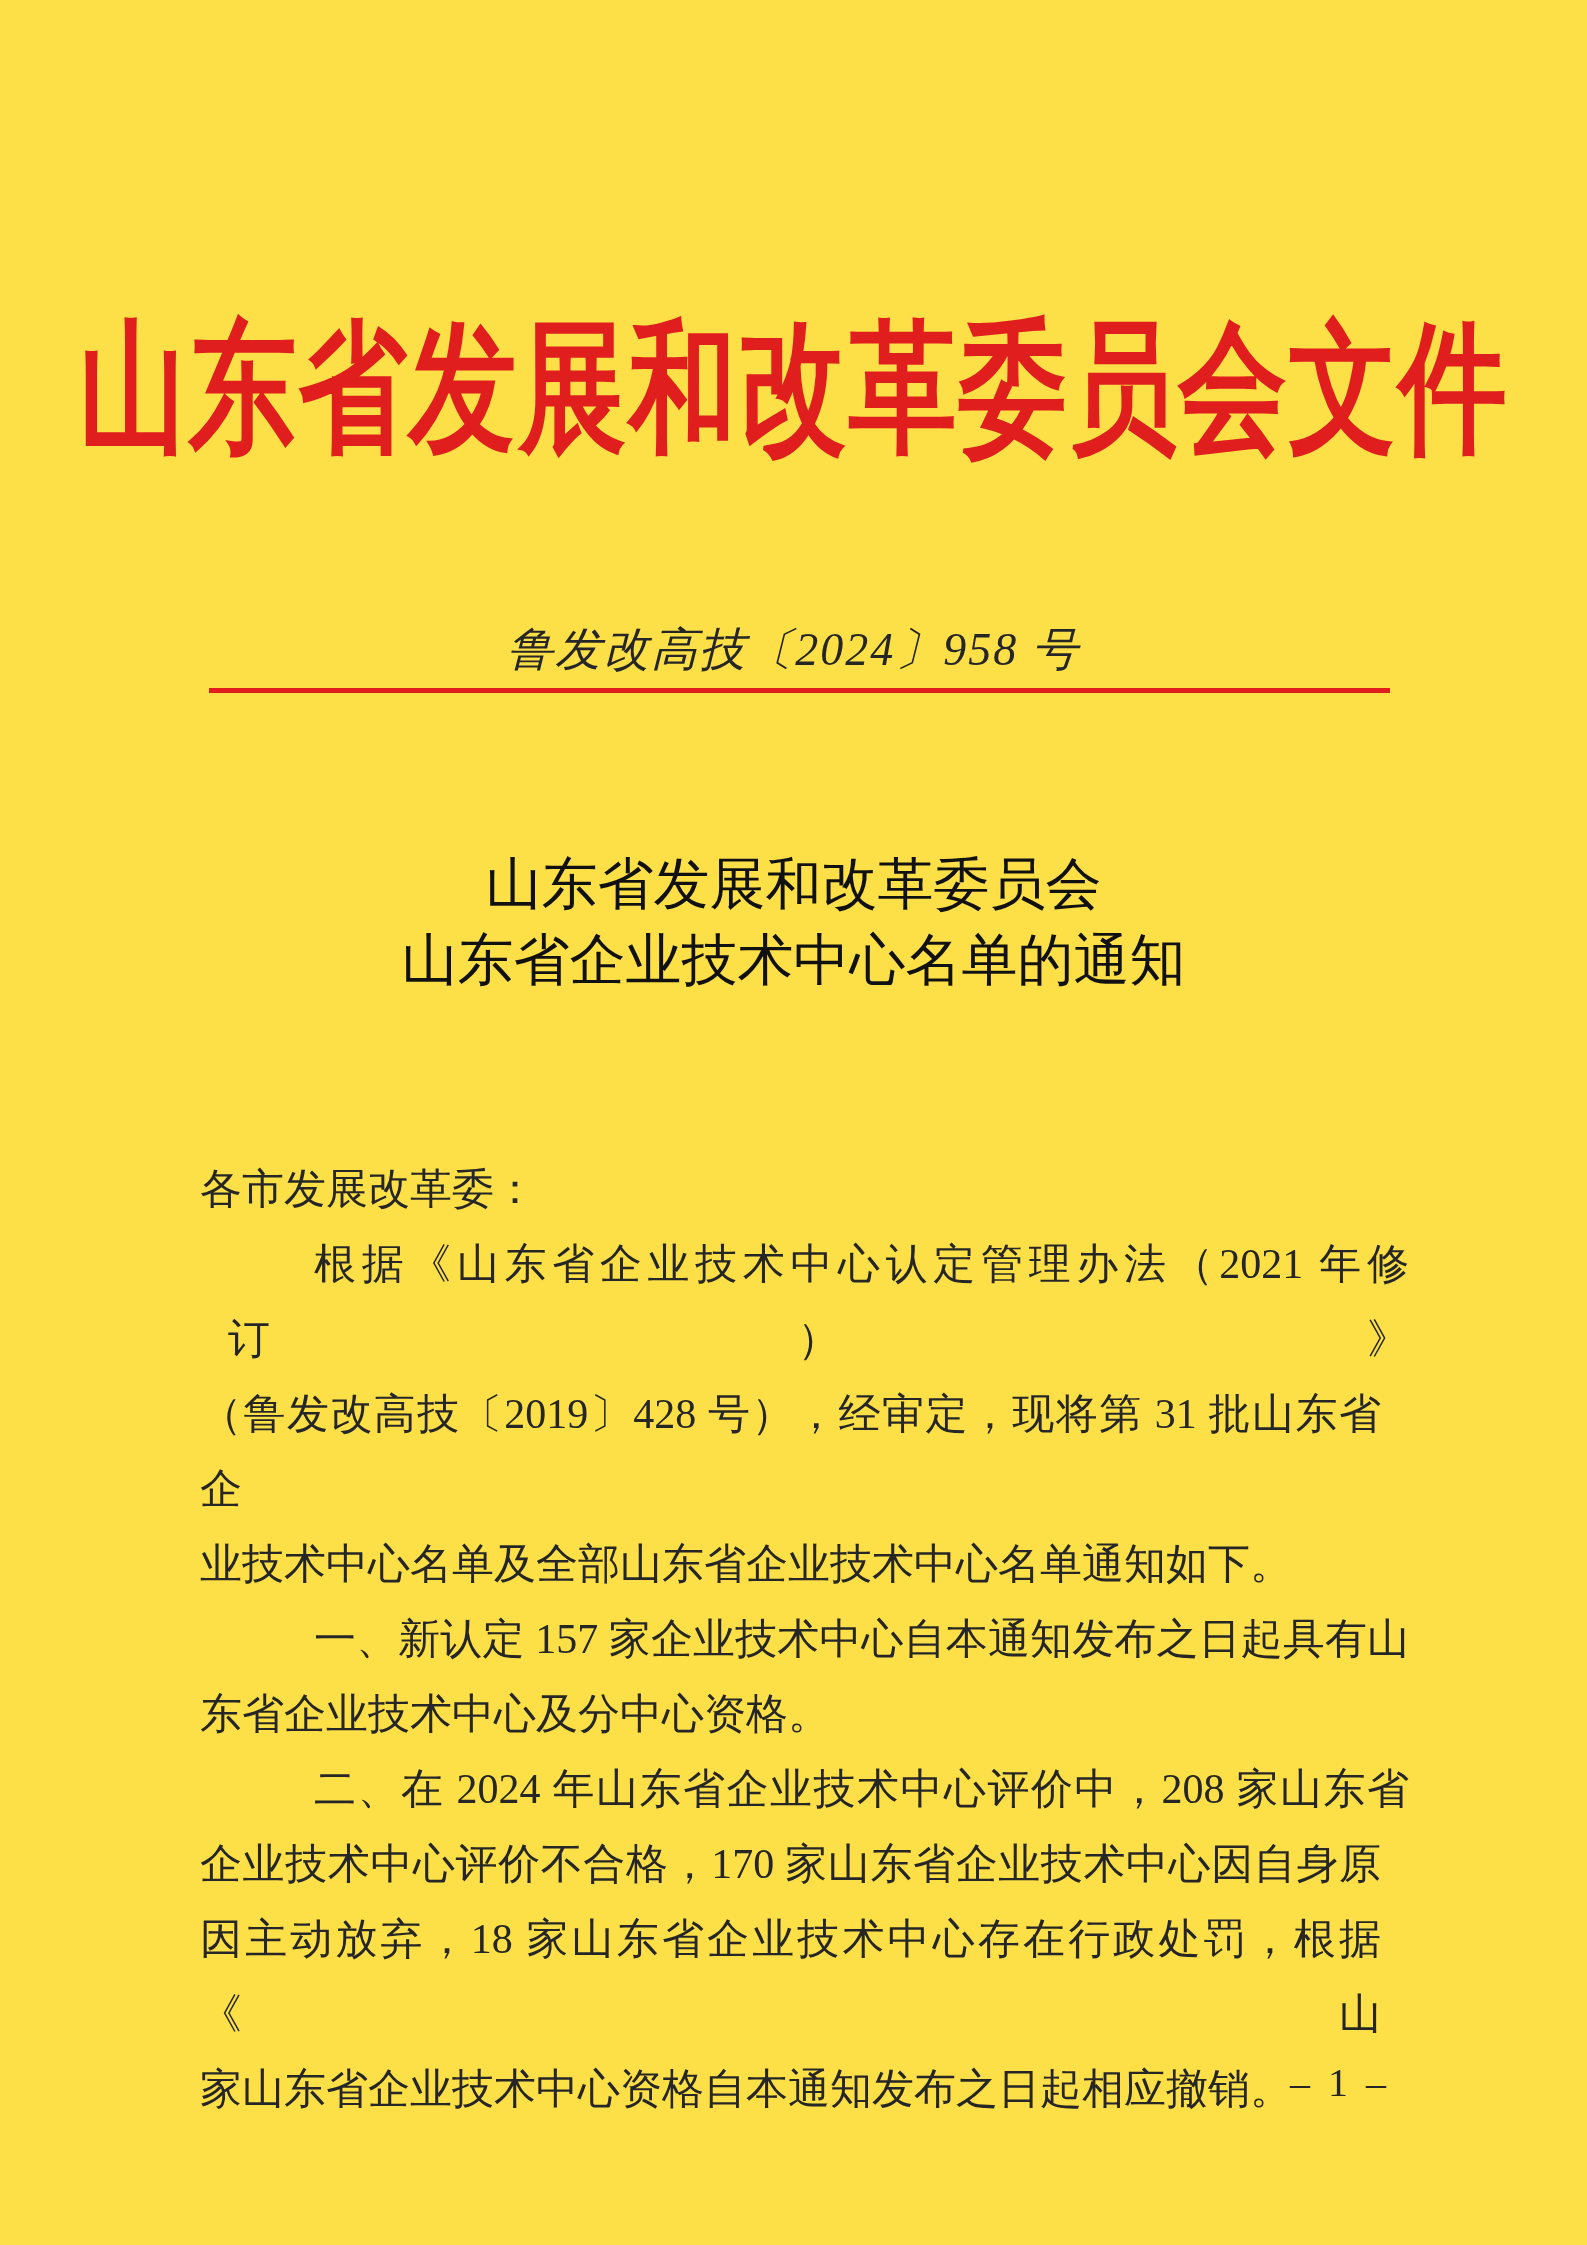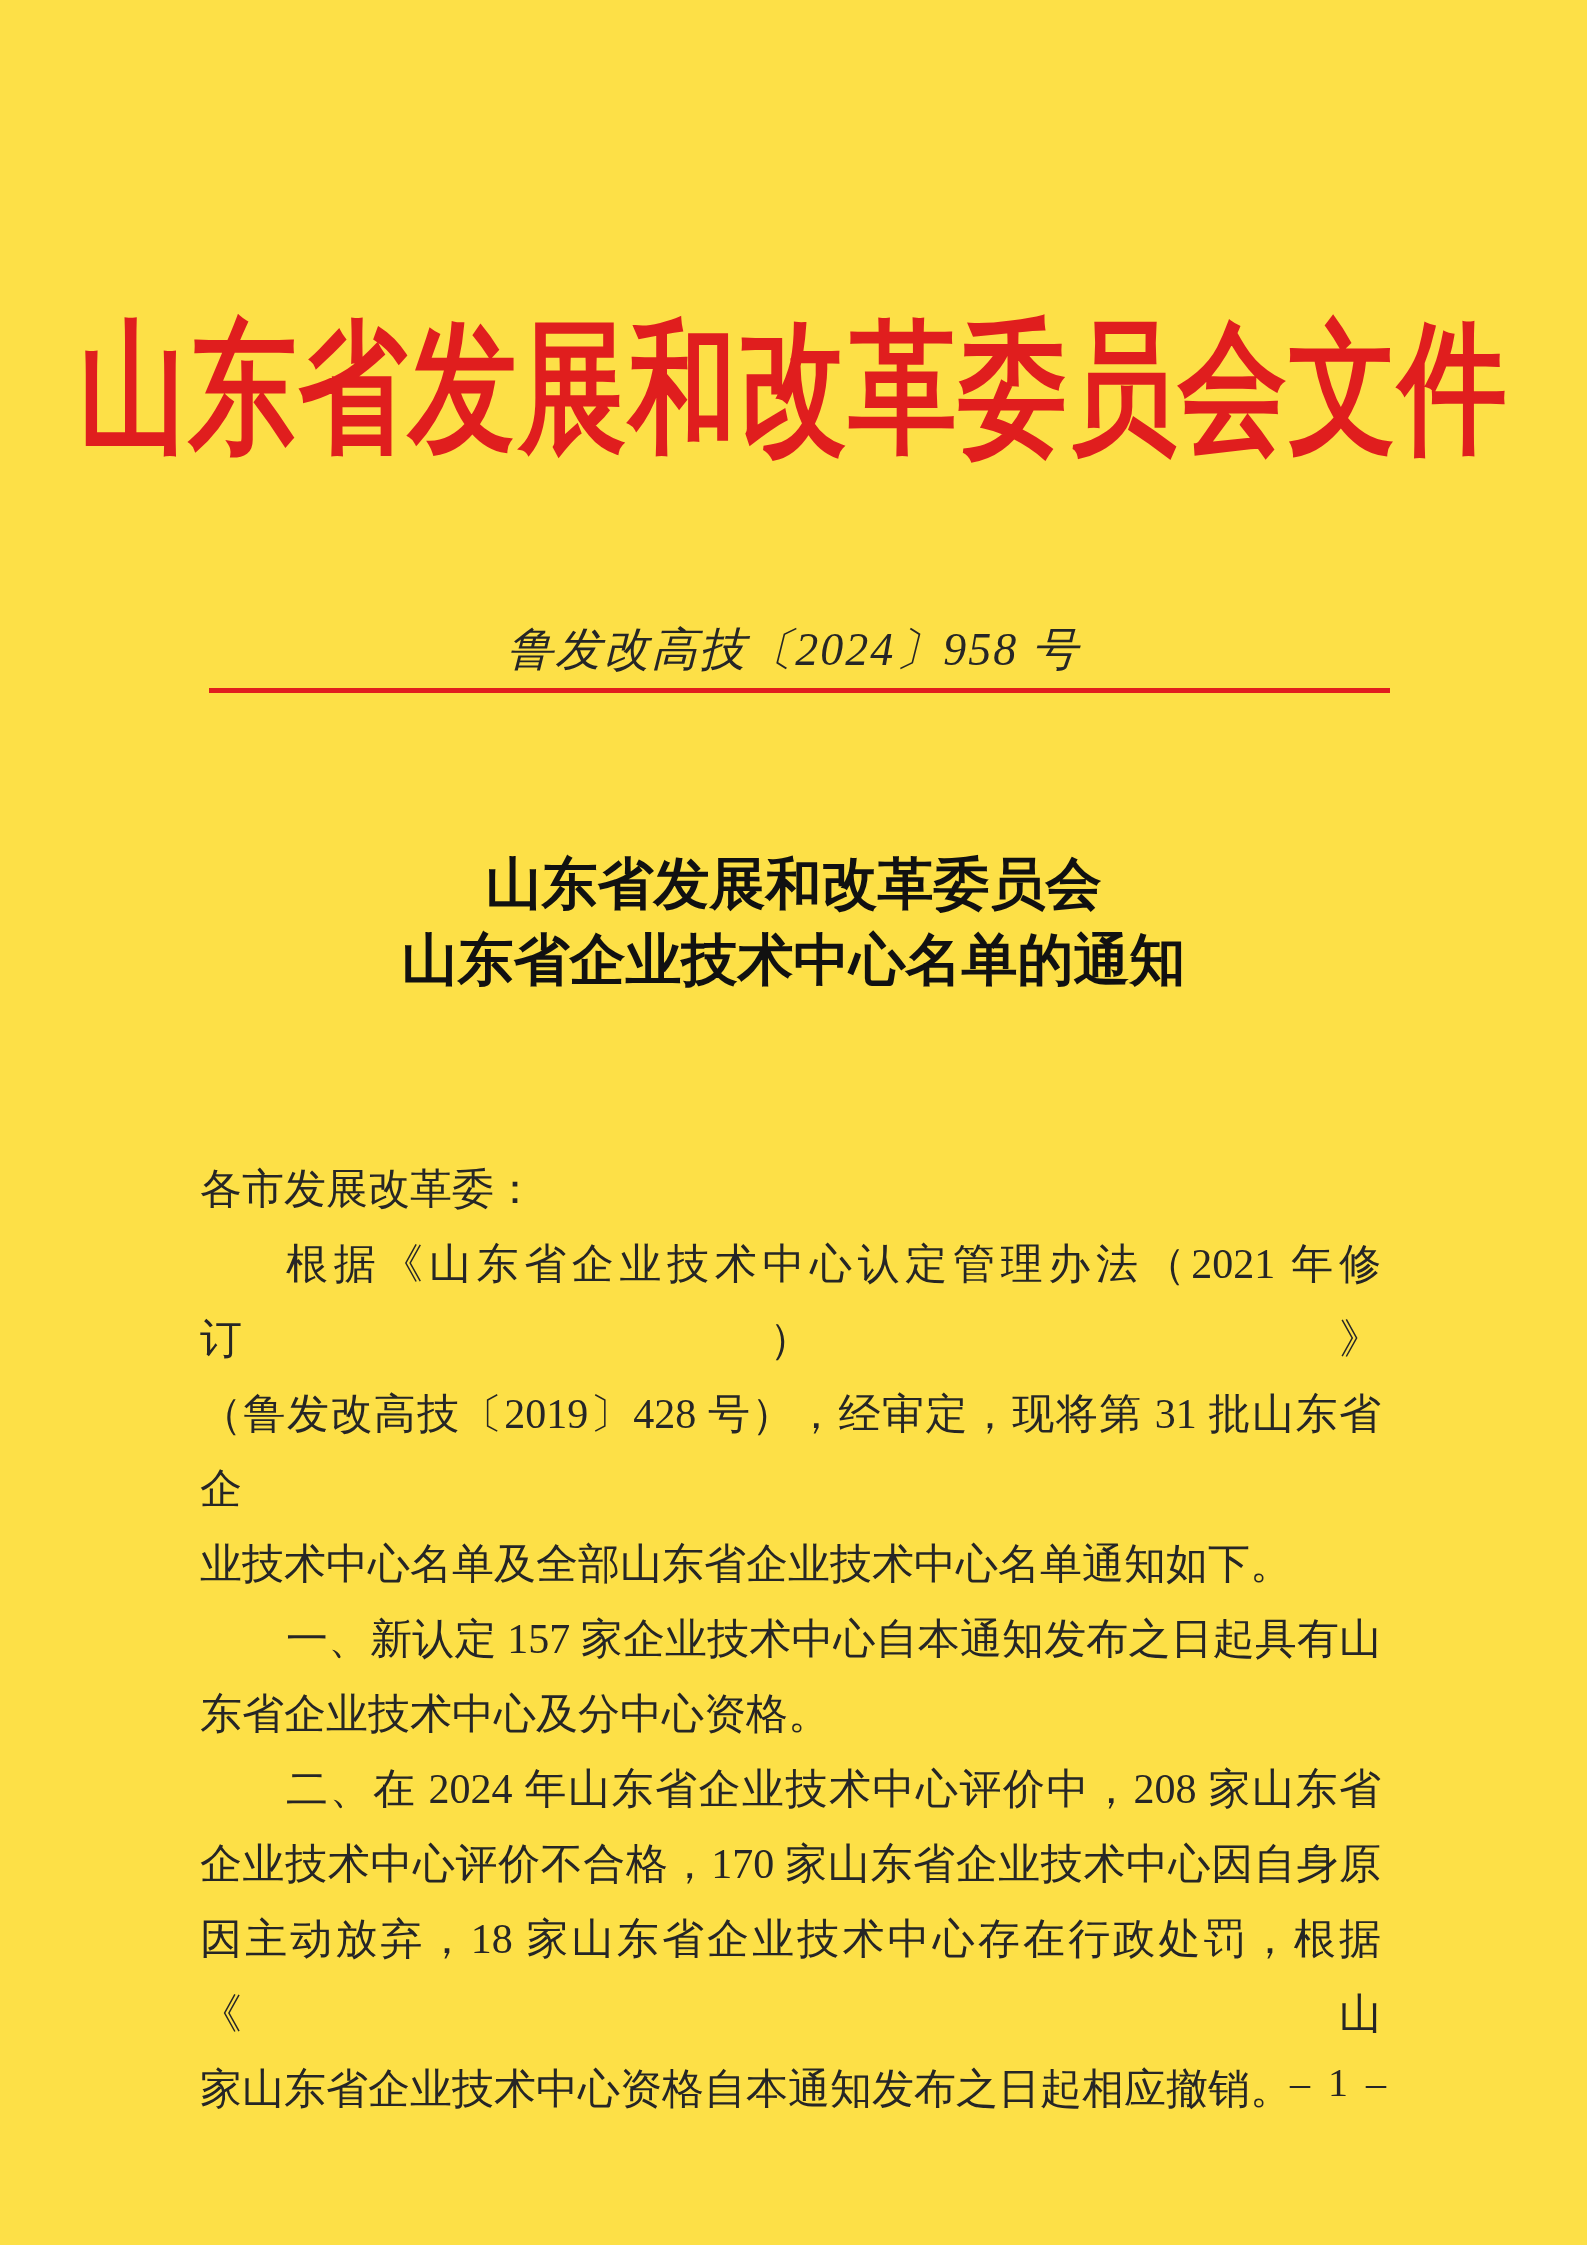--- a/index.html
+++ b/index.html
@@ -50,39 +50,40 @@
     width: 1181px;
     height: 5px;
     background: #e01e1e;
   }
   .notice-title {
     position: absolute;
     top: 846px;
     left: 0;
     width: 100%;
     text-align: center;
-    font-weight: bold;
+    font-weight: normal;
     font-size: 56px;
     line-height: 76px;
     color: #111111;
   }
   .body-text {
     position: absolute;
     top: 1152px;
     left: 200px;
     width: 1181px;
     font-size: 42px;
     line-height: 75px;
     color: #262626;
   }
   .line {
     width: 100%;
   }
   .line.indent {
     text-indent: 86px;
+    margin-left: 28px;
   }
   .line.stretch {
     text-align: justify;
     text-align-last: justify;
     text-justify: inter-character;
   }
   .page-number {
     position: absolute;
     top: 2058px;
     left: 209px;

